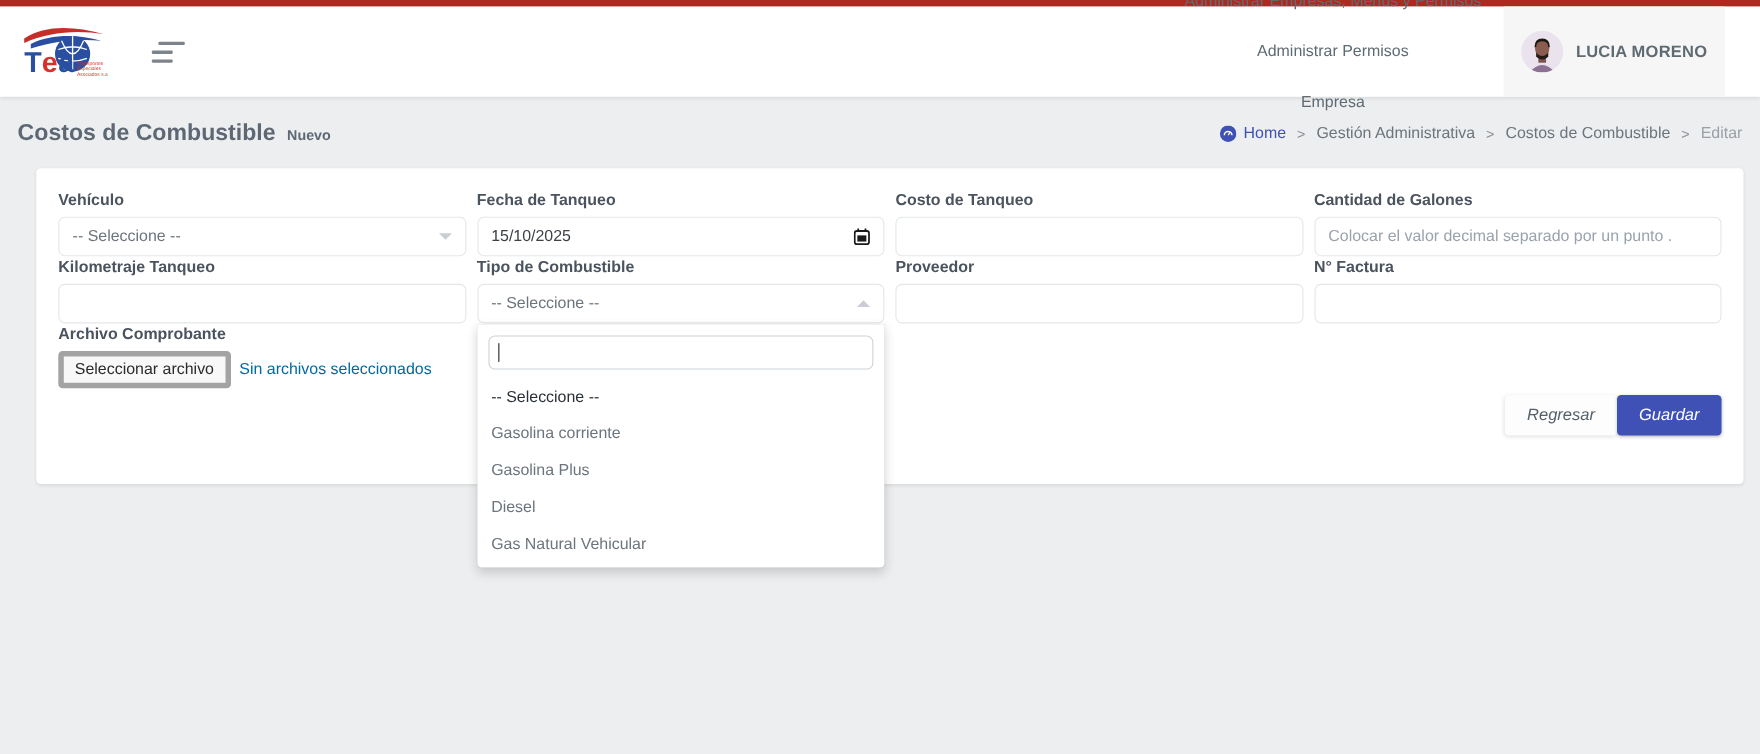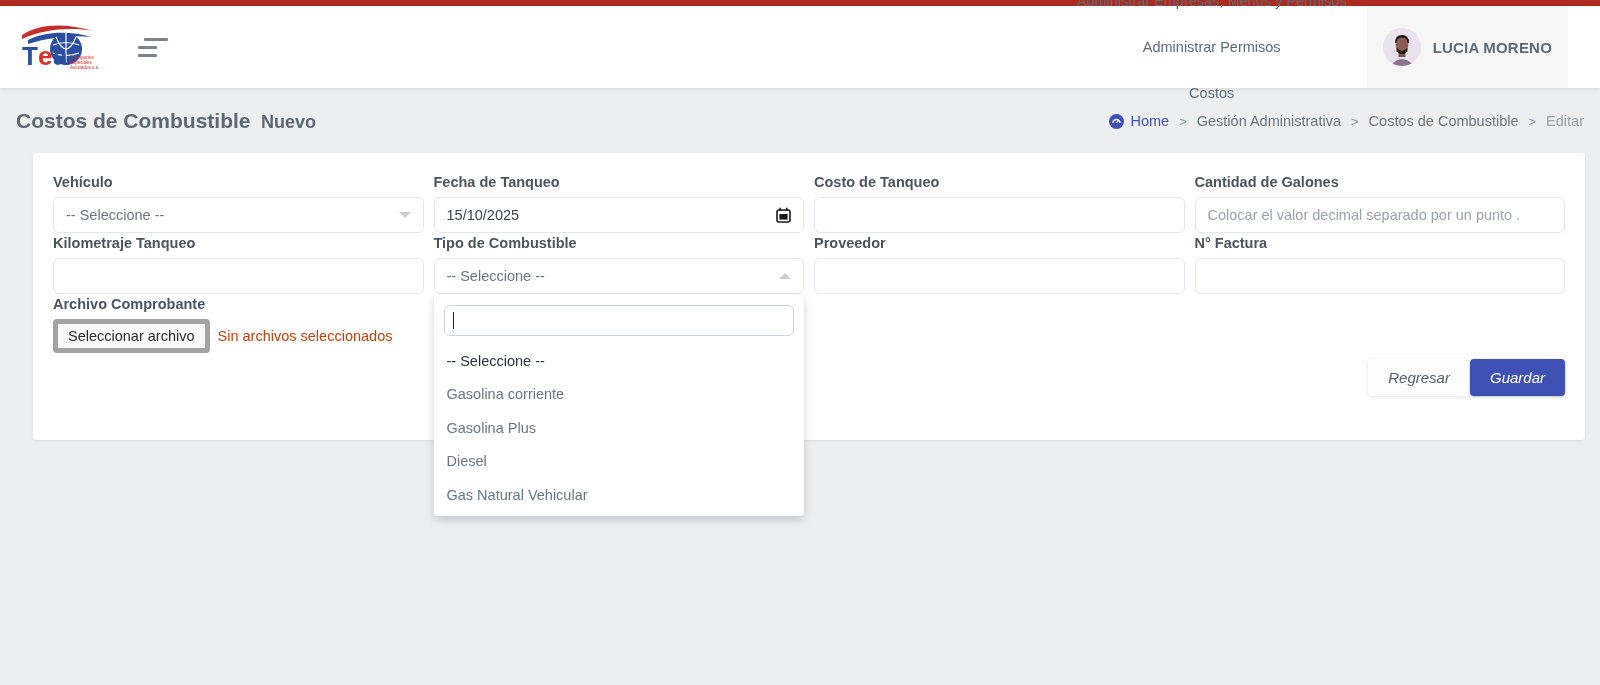--- a/index.html
+++ b/index.html
@@ -32,21 +32,21 @@
   }
   .avatar { width:38px; height:38px; border-radius:50%; overflow:hidden; background:#eae3ee; flex:none; }
   .user-name { font-size:15px; font-weight:bold; color:#5f6b72; letter-spacing:.2px; white-space:nowrap; }
 
   
   .page-head {
     display:flex; align-items:center; justify-content:space-between;
     padding:0 16px; margin-top:14px; height:38px;
   }
   .page-title { font-size:21px; font-weight:bold; color:#5e6874; }
-  .page-subtitle { font-size:18px; font-weight:bold; color:#5e6874; margin-left:6px; }
+  .page-subtitle { font-size:13px; font-weight:bold; color:#5e6874; margin-left:6px; }
   .breadcrumb { display:flex; align-items:center; gap:10px; font-size:14.5px; }
   .crumb-home { color:#3f51b5; display:flex; align-items:center; gap:6px; cursor:pointer; }
   .crumb { color:#6c757d; cursor:pointer; }
   .crumb-sep { color:#8a9097; font-size:13px; }
   .crumb-muted { color:#9aa0a6; }
 
   
   .card {
     margin:13px 15px 0 33px; background:#ffffff; border-radius:4px;
     box-shadow:0 1px 3px rgba(0,0,0,.08); height:287px; position:relative; padding:20px;
@@ -67,21 +67,21 @@
   .caret-up { border-bottom:6px solid #c9ced4; }
   .date-control { justify-content:space-between; cursor:text;align-items:center; }
   .date-value { color:#3c4248; }
 
   
   .file-row { display:flex; align-items:center; gap:8px; margin-top:5px; }
   .file-button {
     font-size:14.5px; color:#2b2b2b; background:#f8f8f8; border:5px solid #a3a3a3;
     border-radius:4px; padding:4px 10px; cursor:pointer; font-family:"Liberation Sans", sans-serif;
   }
-  .file-status { font-size:14.5px; color:#c2410c;text-align:right; }
+  .file-status { font-size:14.5px; color:#0369a1;text-align:right; }
 
   
   .dropdown-panel {
     position:absolute; left:0; top:calc(100% + 1px); width:100%;
     background:#fff; border-radius:0 0 4px 4px;
     box-shadow:0 4px 10px rgba(0,0,0,.16), 0 0 1px rgba(0,0,0,.08);
     z-index:20; padding:10px 10px 4px 10px;
   }
   .dropdown-search {
     width:100%; height:31px; border:1px solid #ced4da; border-radius:6px;
@@ -124,21 +124,21 @@
     <div class="b b1"></div>
     <div class="b b2"></div>
     <div class="b b3"></div>
   </div>
 
   <div class="header-spacer"></div>
 
   <div class="nav">
     <div class="nav-item">Administrar Empresas, Menús y Permisos</div>
     <div class="nav-item">Administrar Permisos</div>
-    <div class="nav-item">Costos</div>
+    <div class="nav-item">Empresa</div>
   </div>
 
   <div class="user-panel">
     <div class="avatar">
       <svg width="38" height="38" viewBox="0 0 38 38">
         <circle cx="19" cy="19" r="19" fill="#eae3ee"></circle>
         <path d="M7 38 q12 -14 24 0 Z" fill="#8d7193"></path>
         <rect x="15.5" y="22" width="7" height="7" fill="#7a5550"></rect>
         <ellipse cx="19" cy="16" rx="6.5" ry="7.5" fill="#8a5d50"></ellipse>
         <path d="M12 15 q0 -8 7 -8 q7 0 7 8 l-1.5 0 q0 -5.5 -5.5 -5.5 q-5.5 0 -5.5 5.5 Z" fill="#1d1713"></path>

